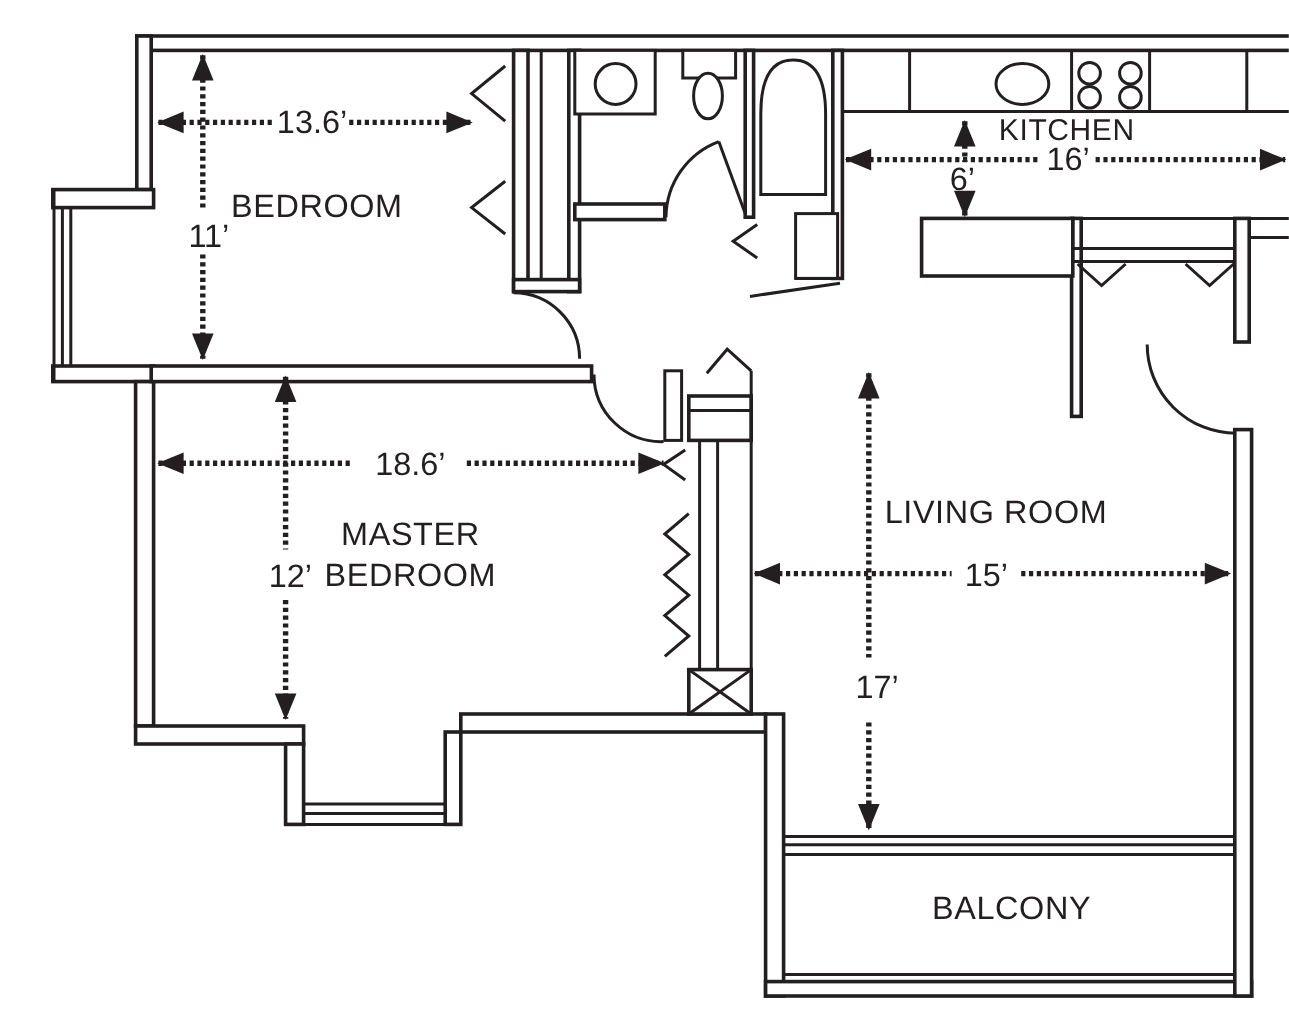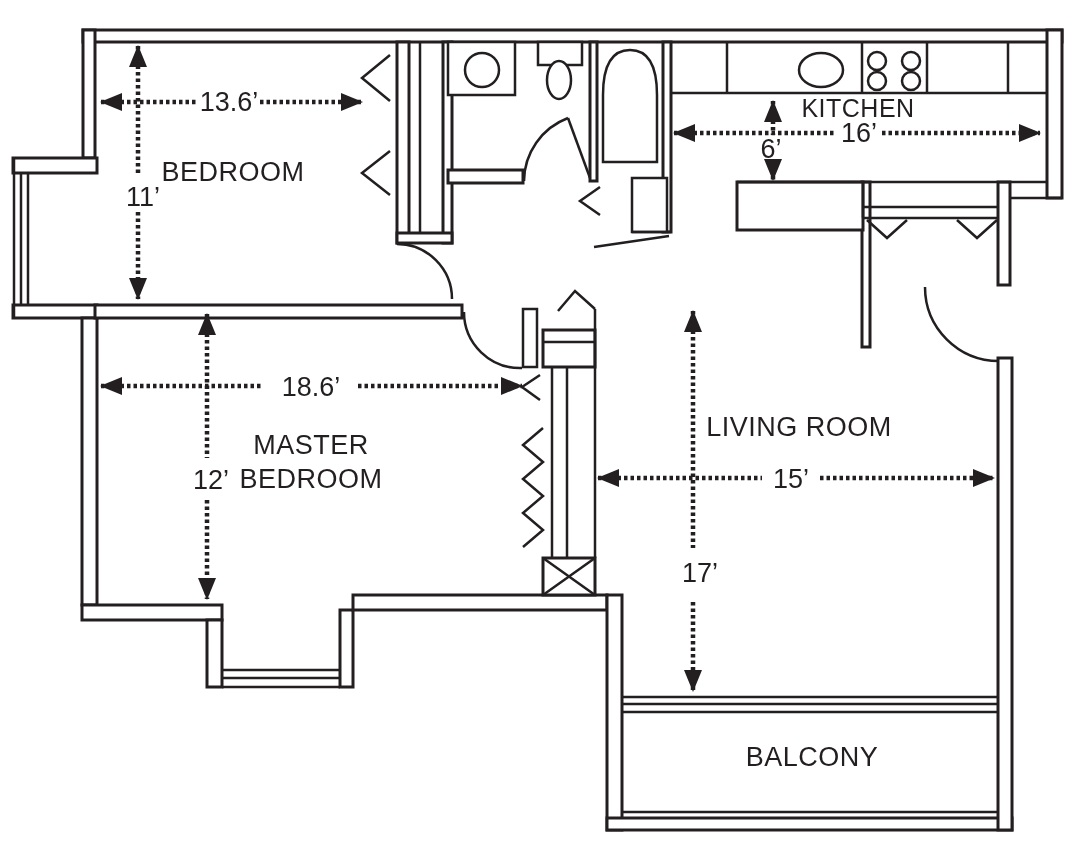--- a/index.html
+++ b/index.html
@@ -6,20 +6,21 @@
     margin: 0;
     padding: 0;
     background: #ffffff;
   }
   .stage {
     position: relative;
     width: 968px;
     height: 844px;
     background: #ffffff;
     font-family: "Liberation Sans", sans-serif;
+    padding-left: 31px;
   }
   svg { display: block; }
   .wall {
     fill: #ffffff;
     stroke: #231f20;
     stroke-width: 3;
   }
   .thin {
     fill: none;
     stroke: #231f20;

